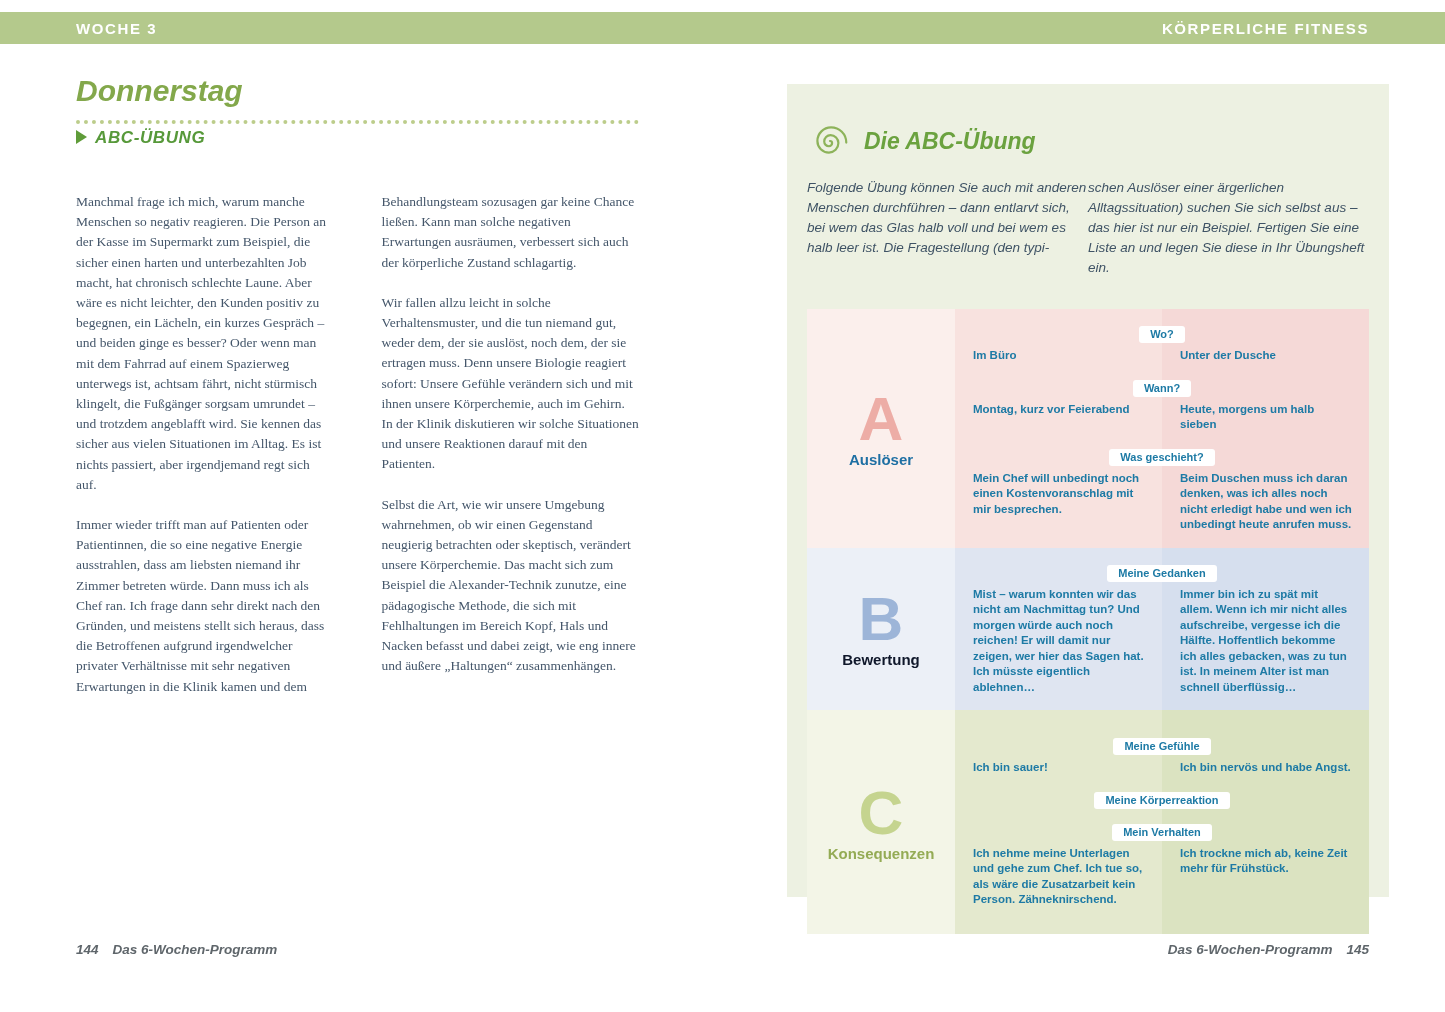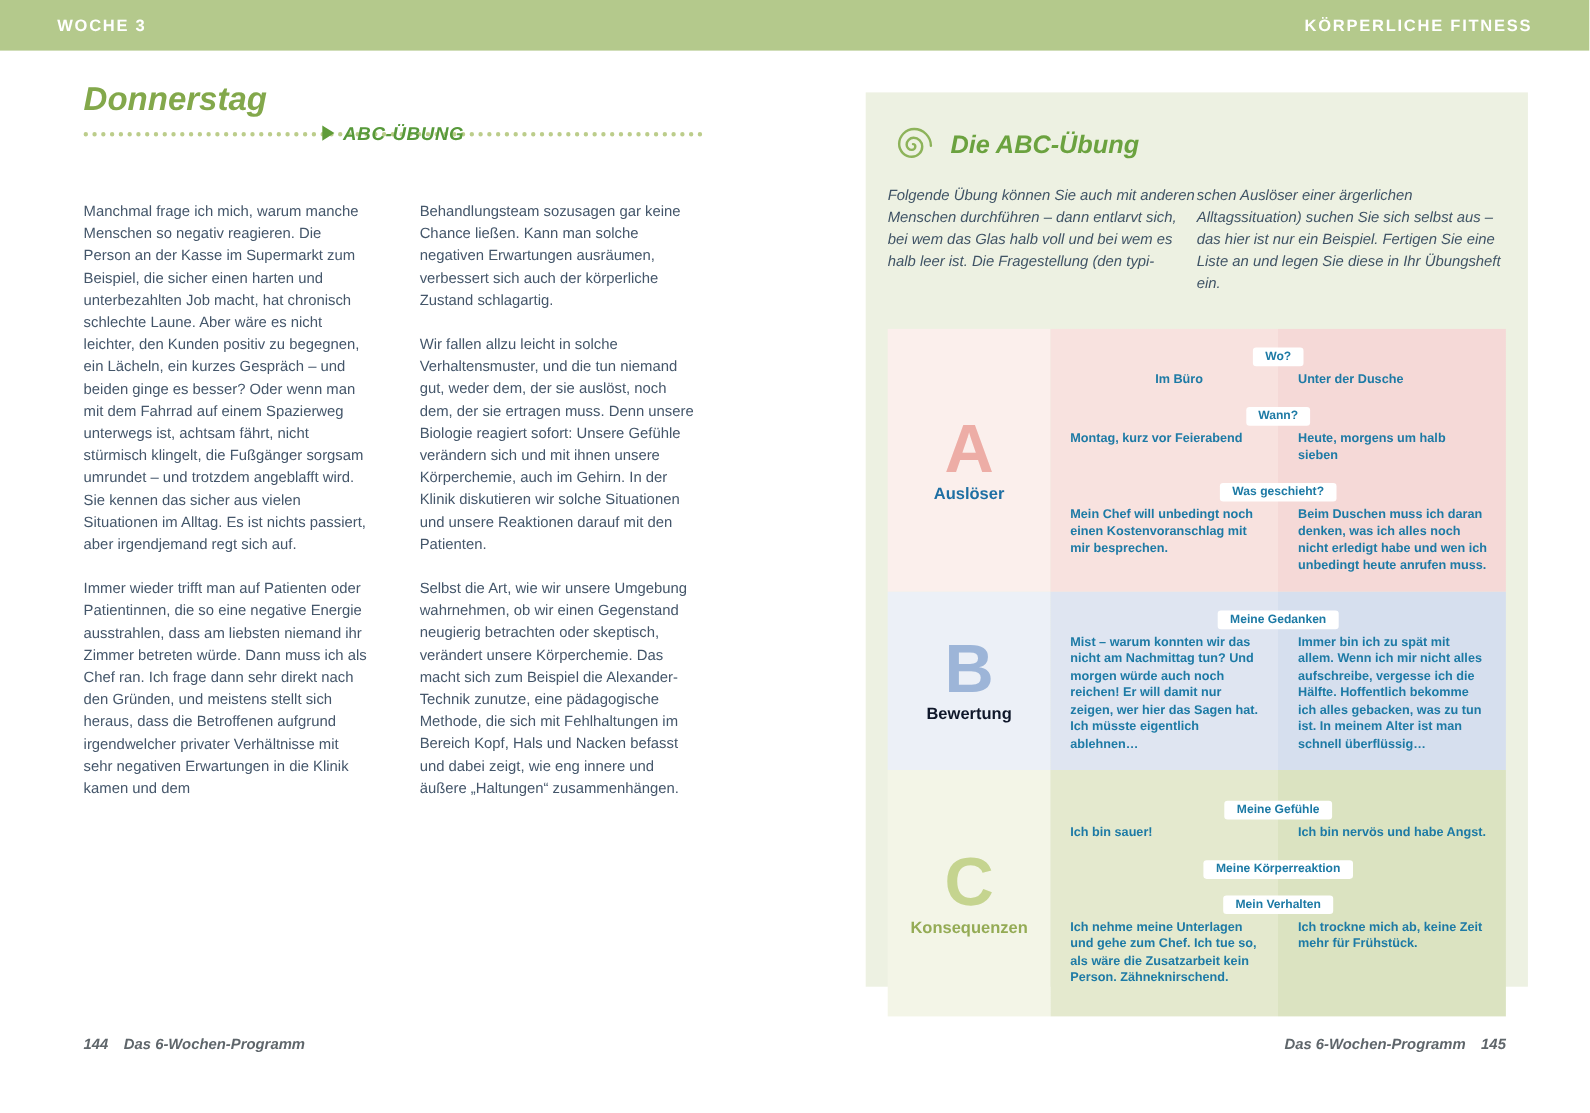--- a/index.html
+++ b/index.html
@@ -1,40 +1,40 @@
 <!DOCTYPE html>
 <html><head>
 <meta charset="utf-8">
 <style>
   * { margin:0; padding:0; box-sizing:border-box; }
   body { font-family: "Liberation Sans", sans-serif; background:#fff; }
   .canvas { position:relative; width:1445px; height:1012px; background:#ffffff; overflow:hidden; }
 
   
-  .band { position:absolute; top:0; left:0; width:100%; height:46px; background:#b4c98c;
-          display:flex; align-items:center; justify-content:space-between; padding:0 52px;
+  .band { position:absolute; top:12px; left:0; width:100%; height:32px; background:#b4c98c;
+          display:flex; align-items:center; justify-content:space-between; padding:0 76px;
           color:#ffffff; font-weight:bold; font-size:15px; letter-spacing:1.6px; }
 
   
   .day-title { position:absolute; left:76px; top:74px; width:563px; font-size:30px;
                font-style:italic; font-weight:bold; color:#83a84b; padding-bottom:12px;
                border-bottom:4px dotted #bccd8b; }
-  .abc-label { position:absolute; left:76px; top:112px; width:563px; text-align:center; }
+  .abc-label { position:absolute; left:76px; top:128px; width:563px; text-align:left; }
   .tri { display:inline-block; width:0; height:0; border-left:11px solid #5f9c39;
          border-top:7px solid transparent; border-bottom:7px solid transparent;
          margin-right:8px; vertical-align:-1px; }
   .abc-text { font-size:17px; font-style:italic; font-weight:bold; color:#57993a; letter-spacing:0.6px; }
 
-  .body-cols { position:absolute; left:76px; top:182px; width:563px; display:flex; gap:48px; }
+  .body-cols { position:absolute; left:76px; top:192px; width:563px; display:flex; gap:48px;font-family:Liberation Serif, serif; }
   .body-cols .col { flex:1; }
   .body-cols p { font-size:13.5px; line-height:20.2px; color:#44566a; margin-bottom:20px; }
 
   
   .panel { position:absolute; left:787px; top:84px; width:602px; height:813px; background:#edf1e2; padding:20px; }
-  .panel-head { display:flex; align-items:center; gap:13px; margin-top:6px; margin-left:2px; }
+  .panel-head { display:flex; align-items:center; gap:13px; margin-top:16px; margin-left:2px; }
   .spiral { width:42px; height:42px; display:inline-flex; }
   .panel-head h2 { font-size:23px; font-style:italic; font-weight:bold; color:#6ba23f; }
   .panel-intro { display:flex; margin-top:16px; }
   .panel-intro p { flex:1; font-size:13.5px; font-style:italic; line-height:20px; color:#3f5365; }
 
   .abc-table { margin-top:31px; width:562px; }
   .row { display:grid; grid-template-columns:148px 1fr; }
   .letter-cell { display:flex; flex-direction:column; align-items:center; justify-content:center; }
   .big { font-size:62px; font-weight:bold; line-height:60px; }
   .lab { font-size:15px; font-weight:bold; margin-top:2px; }
@@ -49,21 +49,21 @@
 
   .row-a .big { color:#edada6; }
   .row-b .big { color:#9db5d8; }
   .row-c .big { color:#c5d48f; }
 
   .lab-a { color:#1e6fa3; }
   .lab-b { color:#0f172a; }
   .lab-c { color:#94ab55; }
 
   .content { display:flex; flex-direction:column; justify-content:center; padding:8px 0; }
-  .content-a { background:linear-gradient(to right, #f8e2df 50%, #f5d9d7 50%);align-items:center; }
+  .content-a { background:linear-gradient(to right, #f8e2df 50%, #f5d9d7 50%); }
   .content-b { background:linear-gradient(to right, #dfe5f1 50%, #d6dfee 50%); }
   .content-c { background:linear-gradient(to right, #e4e9ce 50%, #dbe3c1 50%); }
 
   .group { margin:3px 0; }
   .chip-row { text-align:center; margin:4px 0 3px; }
   .chip { display:inline-block; background:#ffffff; border-radius:3px; padding:2px 11px 3px;
           font-size:11px; font-weight:bold; color:#1d7aa5; }
   .pair { display:grid; grid-template-columns:1fr 1fr; }
   .pair > div { padding:2px 16px 4px 18px; font-size:11.5px; font-weight:bold;
                 color:#1d7aa5; line-height:15.5px; }

